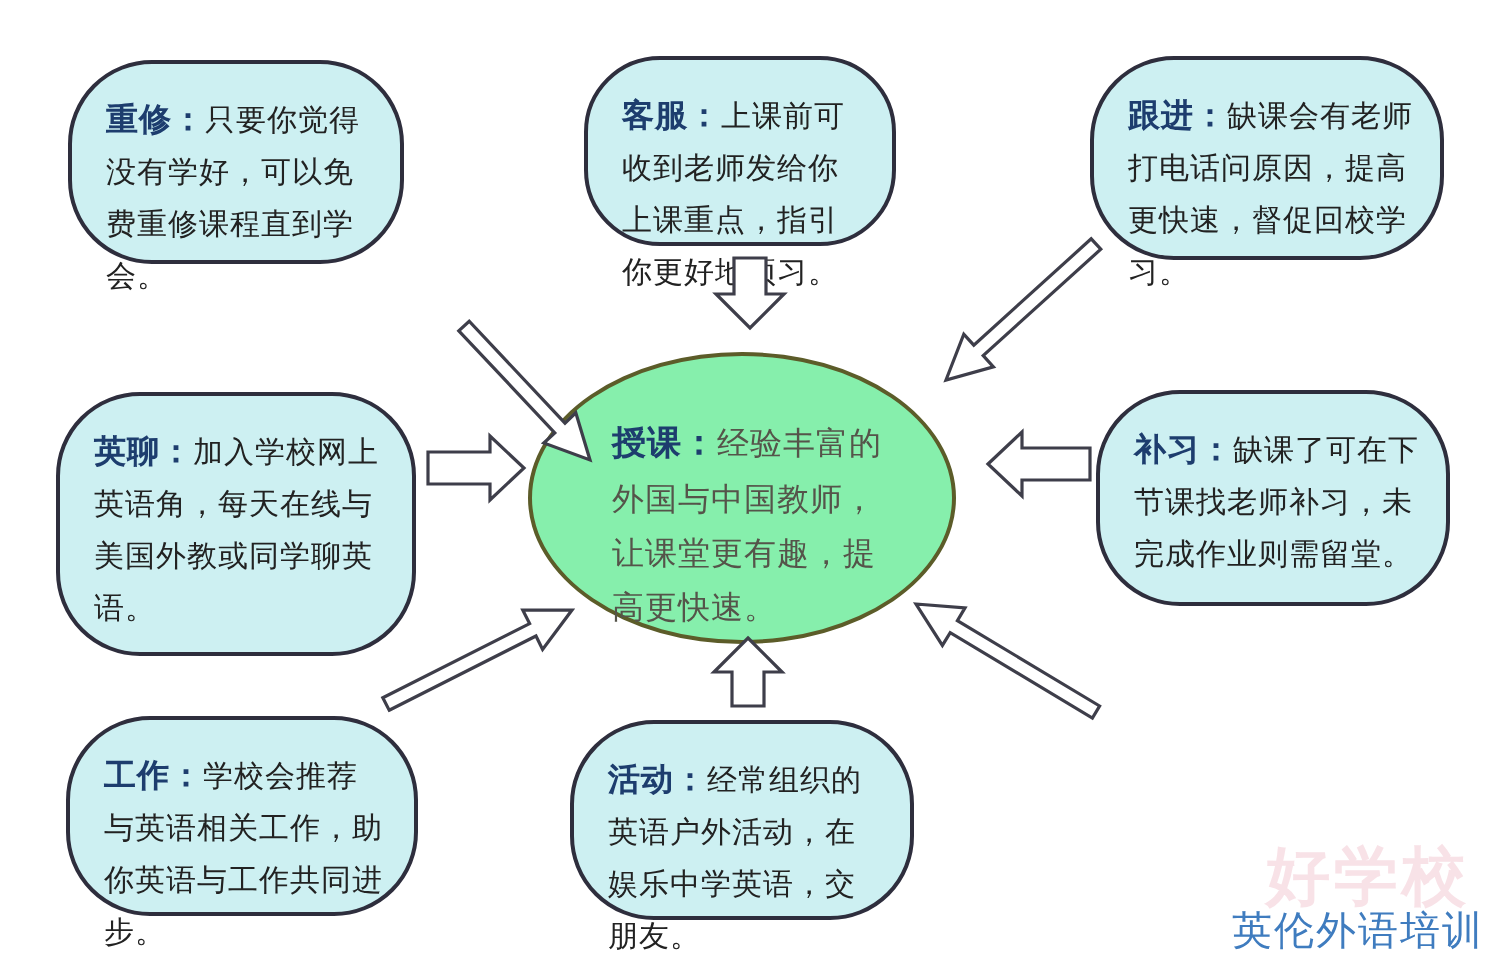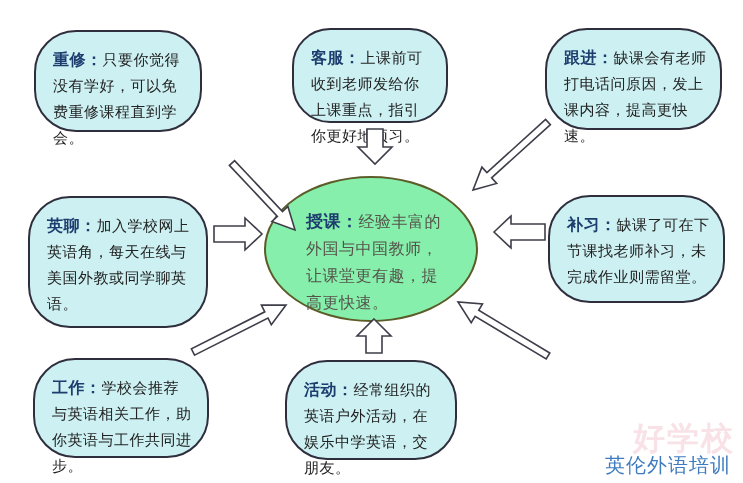--- a/index.html
+++ b/index.html
@@ -54,40 +54,40 @@
   .arrows path{fill:#ffffff;stroke:#3e3e4a;stroke-width:1.6;stroke-linejoin:miter;}
   .wm-logo{
     position:absolute;right:8px;bottom:22px;
     font-size:32px;font-weight:bold;
     color:rgba(223,125,145,0.22);
     letter-spacing:2px;
     z-index:3;
     margin-left:28px;
   }
   .wm-text{
-    position:absolute;right:12px;bottom:4px;
+    position:absolute;right:1px;bottom:4px;
     font-size:20px;
     color:#3f7cbf;
     letter-spacing:1px;
     z-index:4;
   }
 </style>
 </head>
 <body>
 
 <div class="canvas">
 
   <div class="node n0">
     <span class="lbl">重修：</span><span class="txt">只要你觉得没有学好，可以免费重修课程直到学会。</span>
   </div>
   <div class="node n1">
     <span class="lbl">客服：</span><span class="txt">上课前可收到老师发给你上课重点，指引你更好地预习。</span>
   </div>
   <div class="node n2">
-    <span class="lbl">跟进：</span><span class="txt">缺课会有老师打电话问原因，发上课内容，提高更快速。</span>
+    <span class="lbl">跟进：</span><span class="txt">缺课会有老师打电话问原因，提高更快速，督促回校学习。</span>
   </div>
   <div class="node n3">
     <span class="lbl">英聊：</span><span class="txt">加入学校网上英语角，每天在线与美国外教或同学聊英语。</span>
   </div>
   <div class="node n4">
     <span class="lbl">补习：</span><span class="txt">缺课了可在下节课找老师补习，未完成作业则需留堂。</span>
   </div>
   <div class="node n6">
     <span class="lbl">活动：</span><span class="txt">经常组织的英语户外活动，在娱乐中学英语，交朋友。</span>
   </div>

